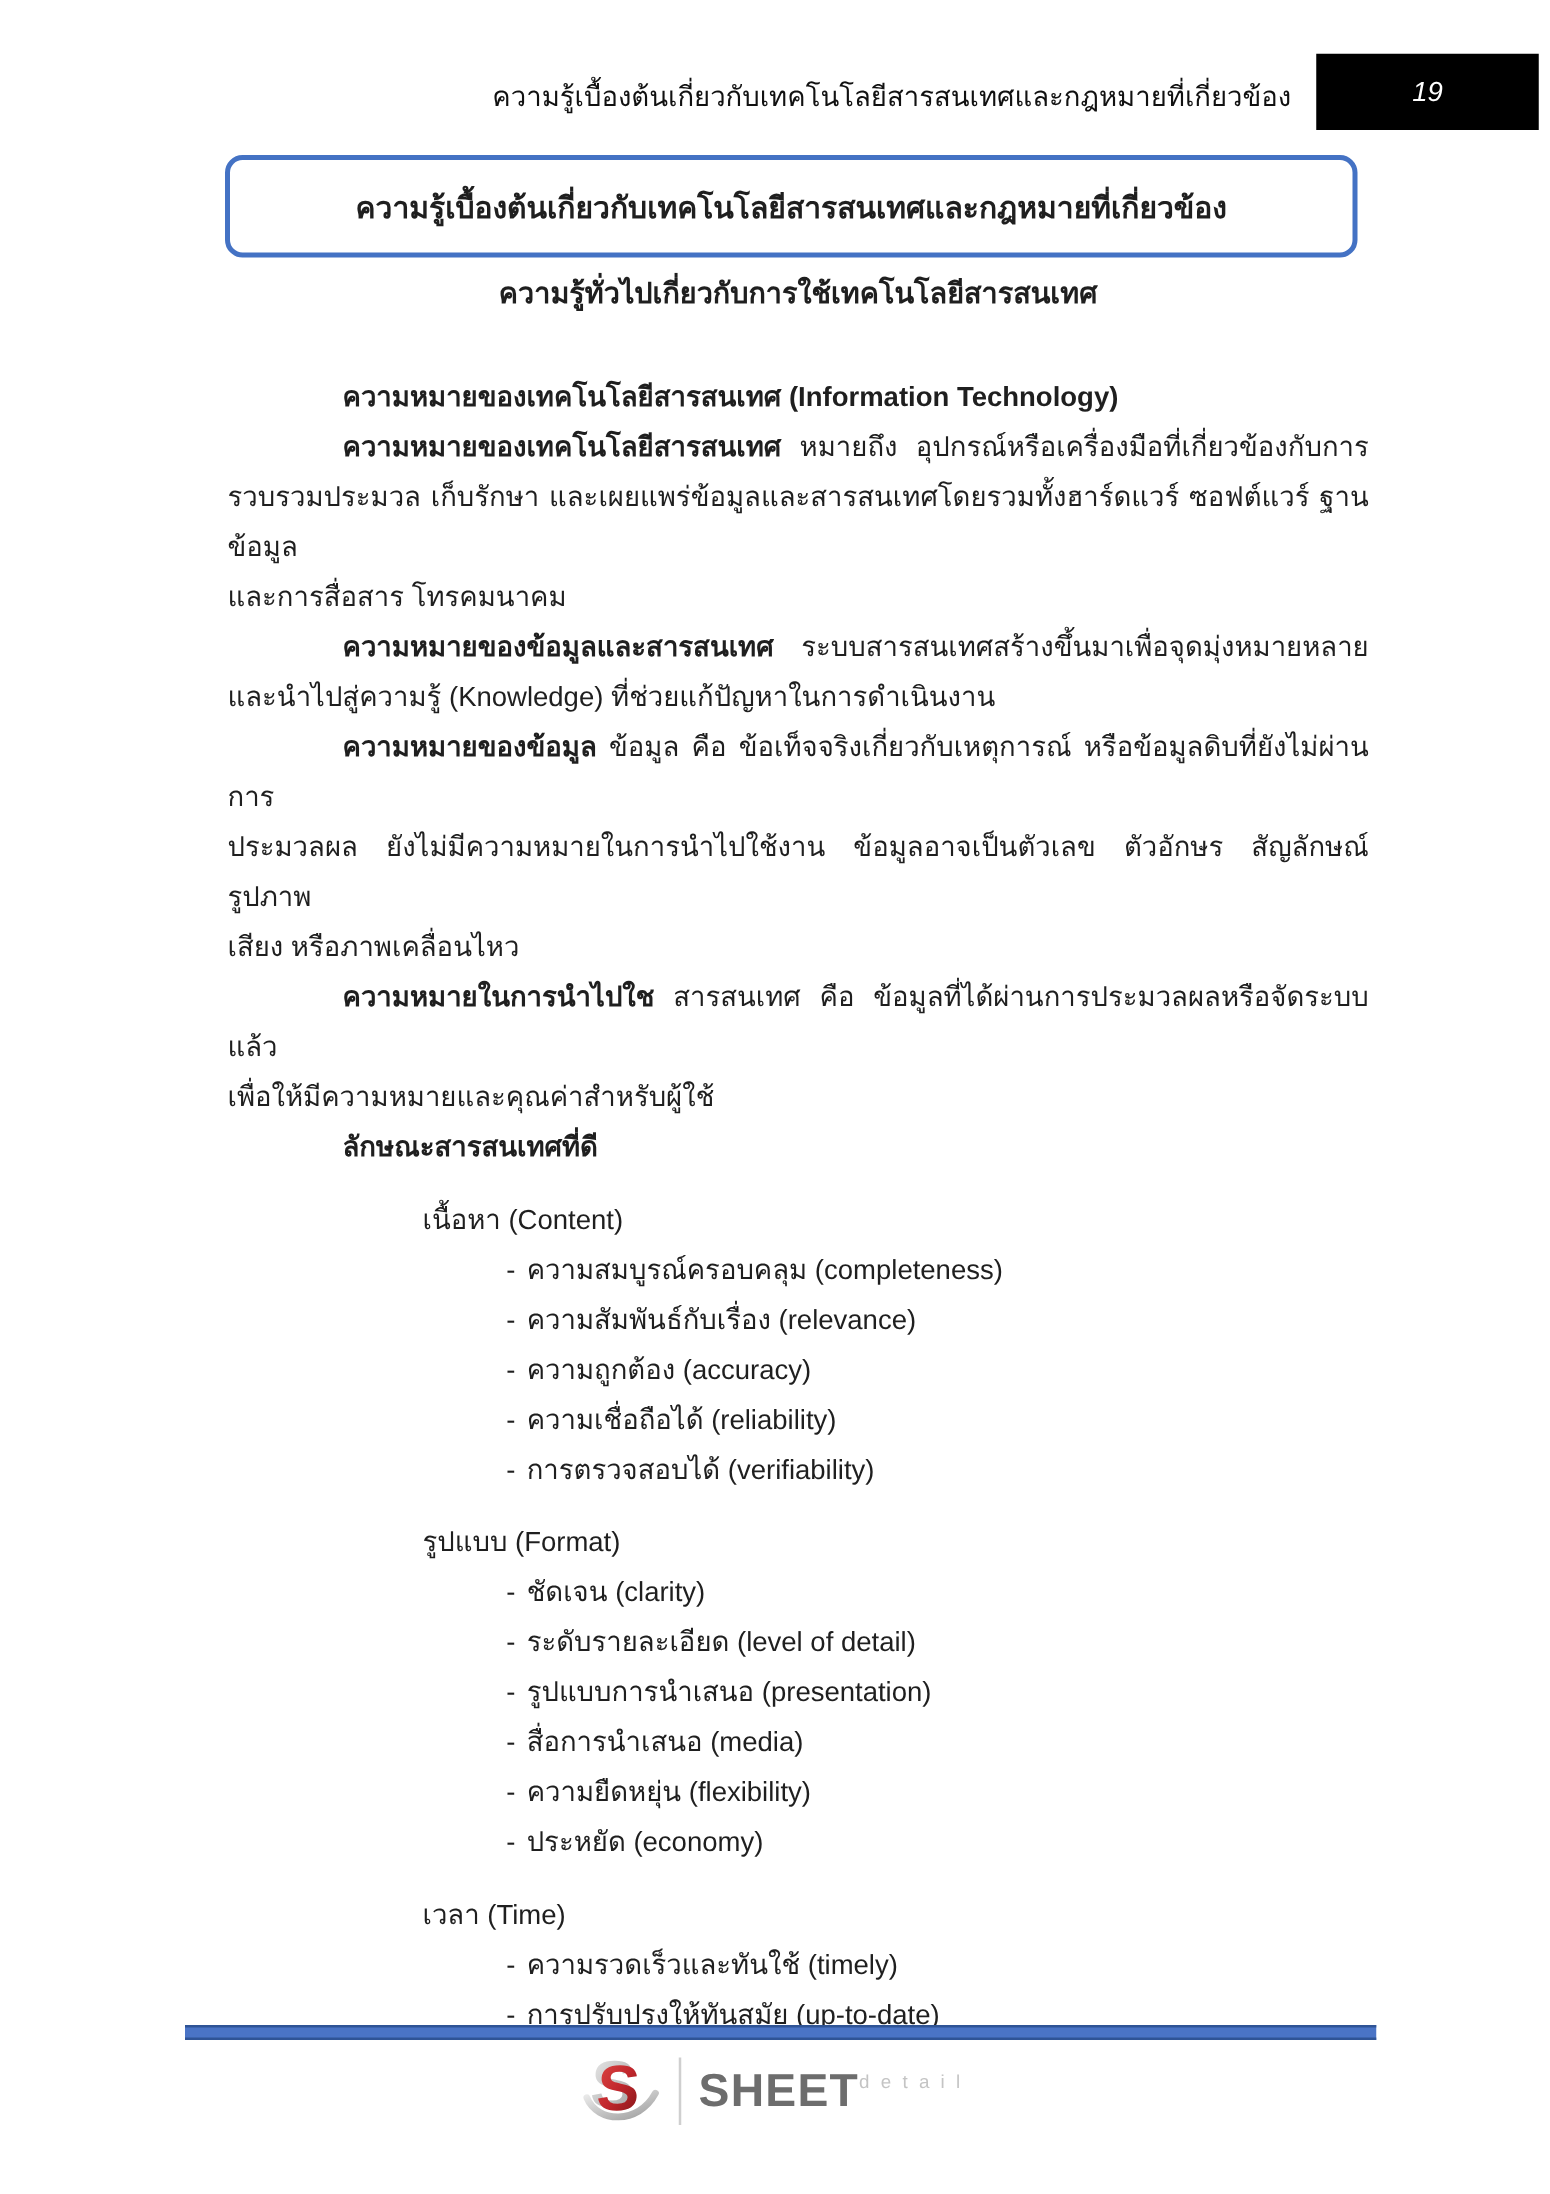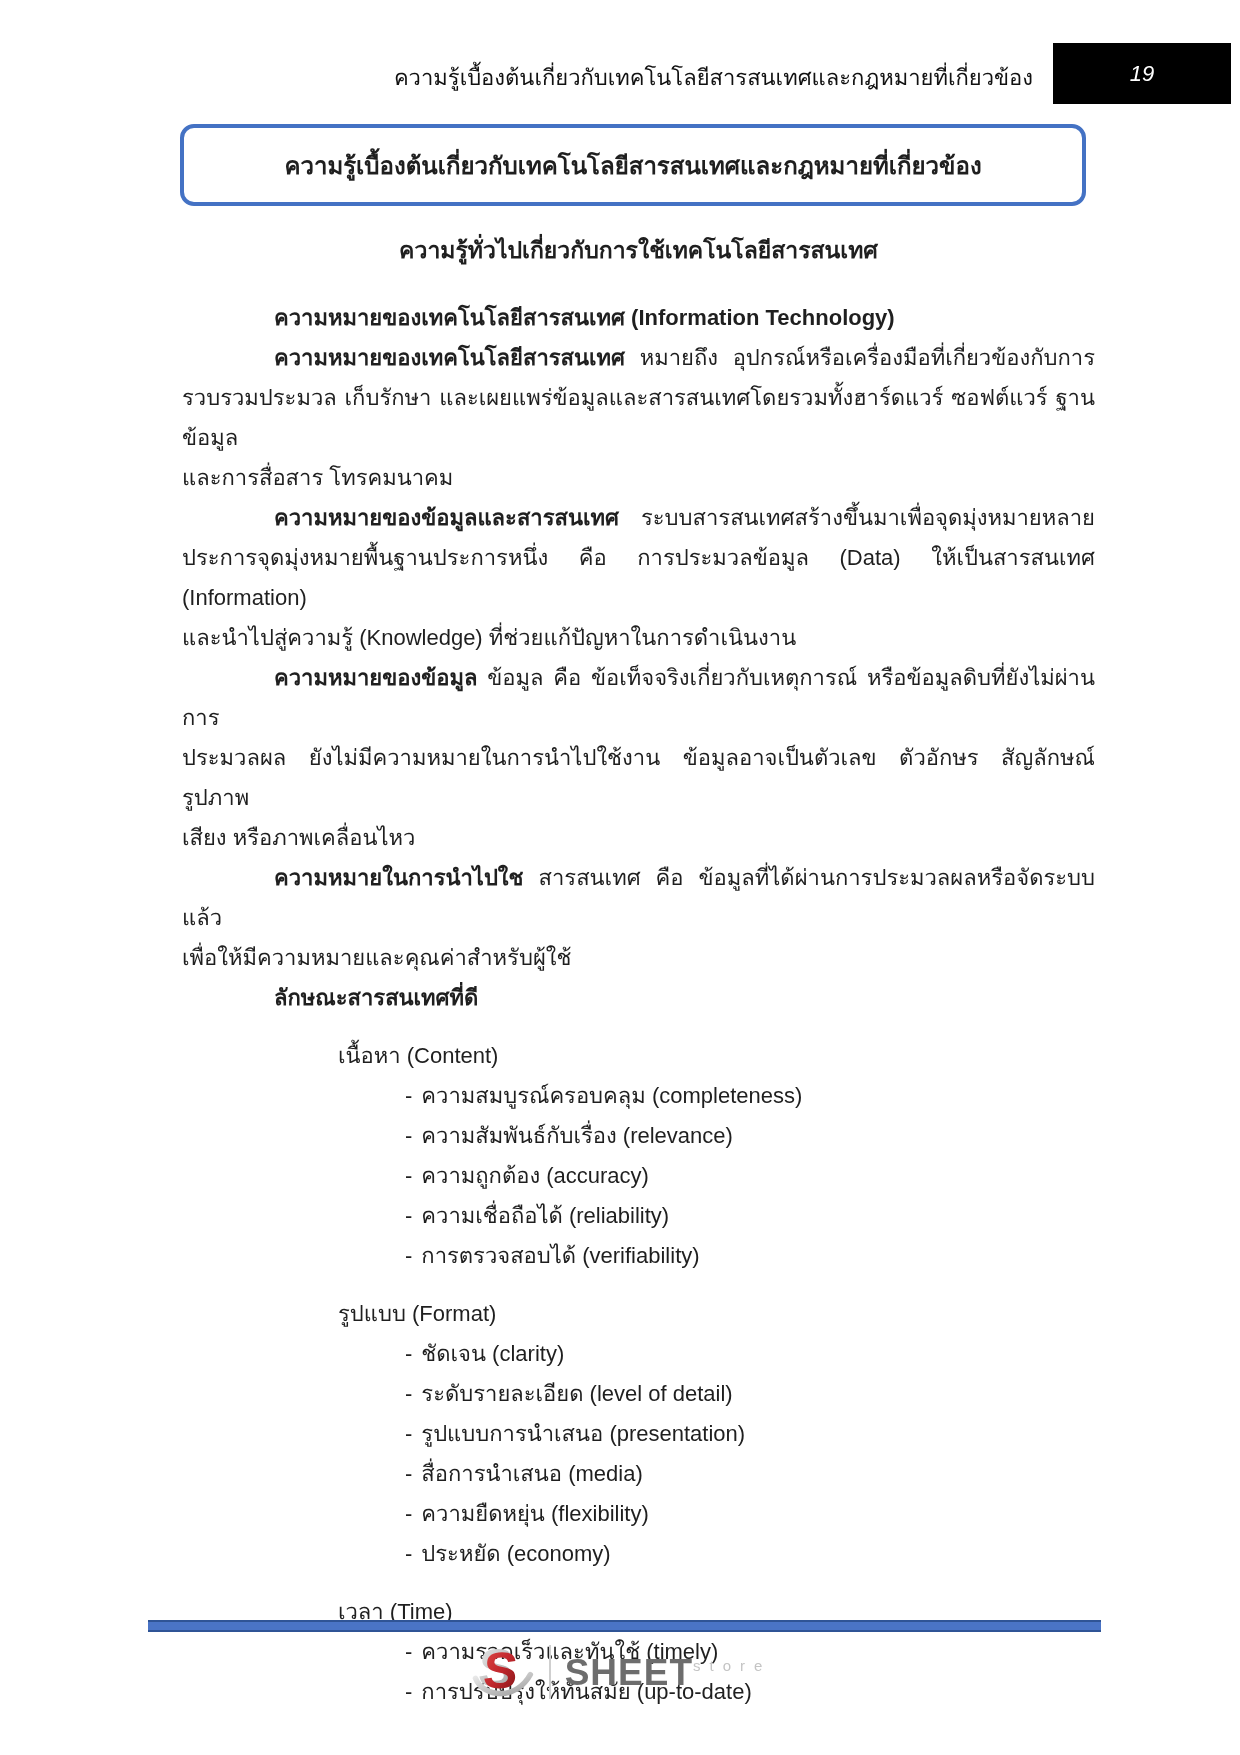--- a/index.html
+++ b/index.html
@@ -17,21 +17,21 @@
     font-size:22px;
     font-style:italic;
   }
   .title-box {
     position:absolute; left:180px; top:124px; width:898px; height:74px;
     border:4px solid #4472C4; border-radius:14px; background:#ffffff;
     display:flex; align-items:center; justify-content:center;
     font-weight:bold; font-size:24px; text-align:center;
   }
   .subtitle {
-    position:absolute; left:182px; top:232px; width:913px;
+    position:absolute; left:182px; top:216px; width:913px;
     text-align:center; font-weight:bold; font-size:23px;
   }
   .body-text {
     position:absolute; left:182px; top:298px; width:913px;
     font-size:22px; line-height:40px;
   }
   .line { min-height:40px; }
   .fill { text-align:justify; text-align-last:justify; }
   .indent { text-indent:92px; }
   .b { font-weight:bold; }
@@ -69,21 +69,20 @@
 
   <div class="body-text">
 
     <div class="line indent b">ความหมายของเทคโนโลยีสารสนเทศ (Information Technology)</div>
 
     <div class="line indent fill"><span class="b">ความหมายของเทคโนโลยีสารสนเทศ</span><span> หมายถึง อุปกรณ์หรือเครื่องมือที่เกี่ยวข้องกับการ</span></div>
     <div class="line fill">รวบรวมประมวล เก็บรักษา และเผยแพร่ข้อมูลและสารสนเทศโดยรวมทั้งฮาร์ดแวร์ ซอฟต์แวร์ ฐานข้อมูล</div>
     <div class="line">และการสื่อสาร โทรคมนาคม</div>
 
     <div class="line indent fill"><span class="b">ความหมายของข้อมูลและสารสนเทศ</span><span> ระบบสารสนเทศสร้างขึ้นมาเพื่อจุดมุ่งหมายหลาย</span></div>
-    <div class="line fill">ประการจุดมุ่งหมายพื้นฐานประการหนึ่ง คือ การประมวลข้อมูล (Data) ให้เป็นสารสนเทศ (Information)</div>
     <div class="line">และนำไปสู่ความรู้ (Knowledge) ที่ช่วยแก้ปัญหาในการดำเนินงาน</div>
 
     <div class="line indent fill"><span class="b">ความหมายของข้อมูล</span><span> ข้อมูล คือ ข้อเท็จจริงเกี่ยวกับเหตุการณ์ หรือข้อมูลดิบที่ยังไม่ผ่านการ</span></div>
     <div class="line fill">ประมวลผล ยังไม่มีความหมายในการนำไปใช้งาน ข้อมูลอาจเป็นตัวเลข ตัวอักษร สัญลักษณ์ รูปภาพ</div>
     <div class="line">เสียง หรือภาพเคลื่อนไหว</div>
 
     <div class="line indent fill"><span class="b">ความหมายในการนำไปใช</span><span> สารสนเทศ คือ ข้อมูลที่ได้ผ่านการประมวลผลหรือจัดระบบแล้ว</span></div>
     <div class="line">เพื่อให้มีความหมายและคุณค่าสำหรับผู้ใช้</div>
 
     <div class="line indent b">ลักษณะสารสนเทศที่ดี</div>
@@ -126,17 +125,17 @@
           </linearGradient>
         </defs>
         <text x="32" y="52" font-size="58" font-weight="bold" font-family="Liberation Sans, DejaVu Sans, sans-serif" fill="url(#ssil)" text-anchor="middle" transform="skewX(-4)">S</text>
         <path d="M7 44 C16 66 52 68 67 40" stroke="url(#ssil)" stroke-width="6" fill="none" stroke-linecap="round"></path>
         <text x="37" y="55" font-size="56" font-weight="bold" font-family="Liberation Sans, DejaVu Sans, sans-serif" fill="url(#sred)" text-anchor="middle" transform="skewX(-4)">S</text>
       </svg>
     </span>
     <span class="logo-divider"></span>
     <span class="brand-col">
       <span class="brand">SHEET</span>
-      <span class="brand-sub">store</span>
+      <span class="brand-sub">detail</span>
     </span>
   </div>
 
 </div>
 
 </body></html>

